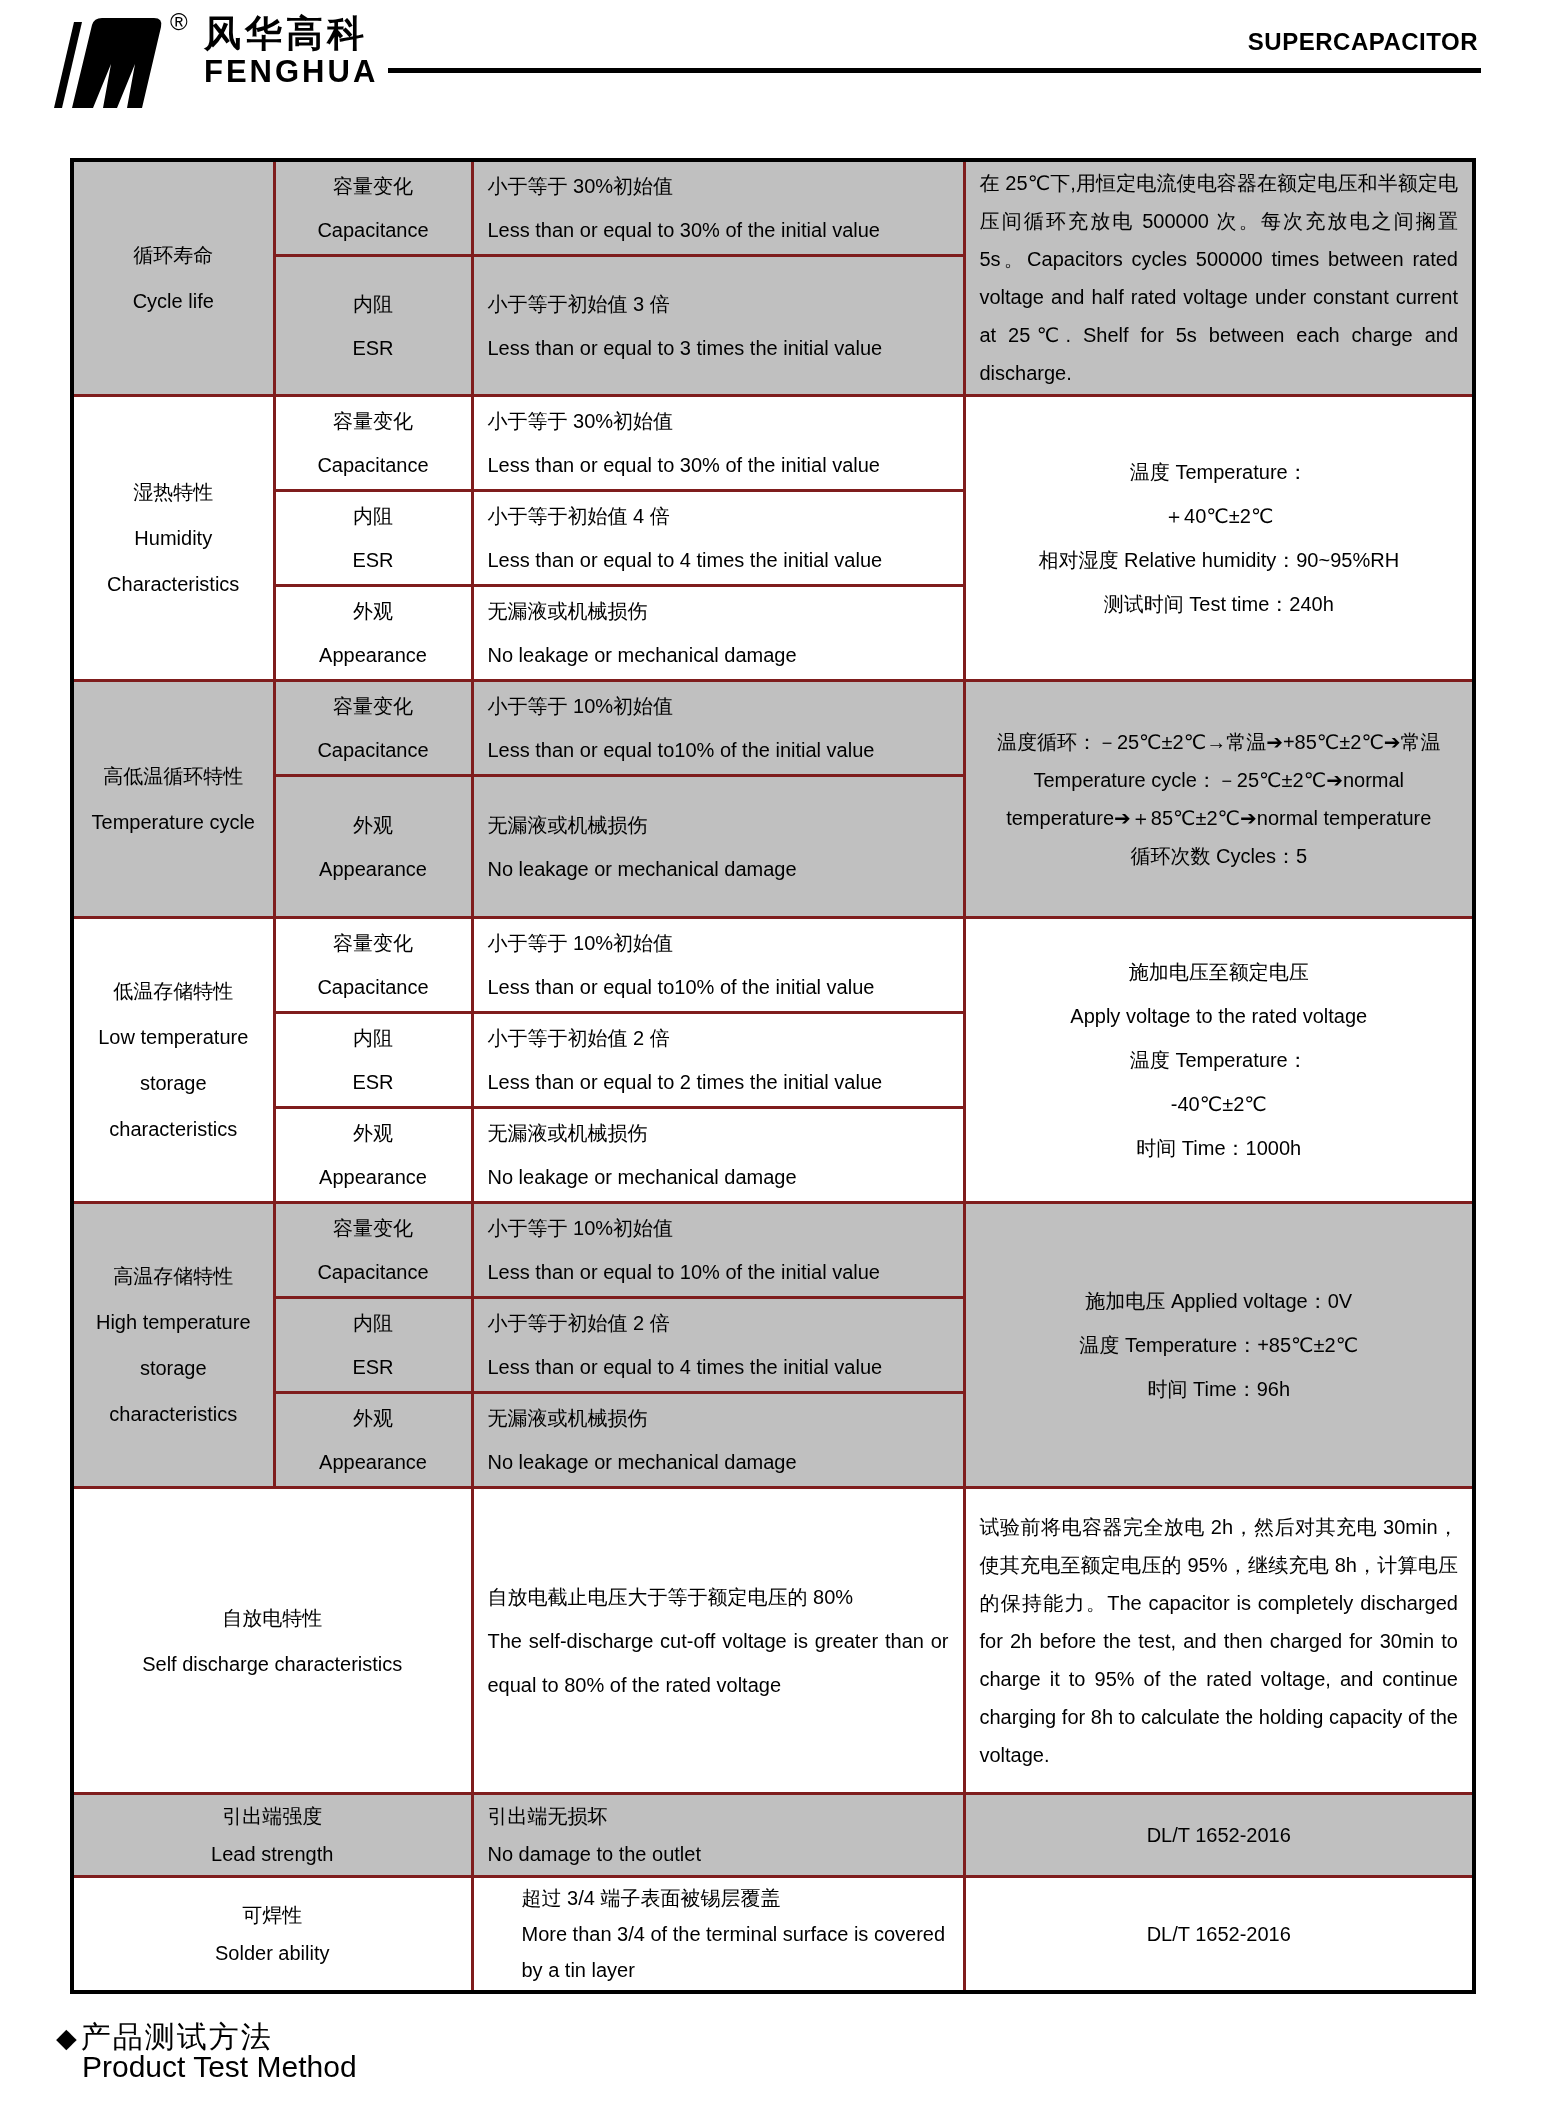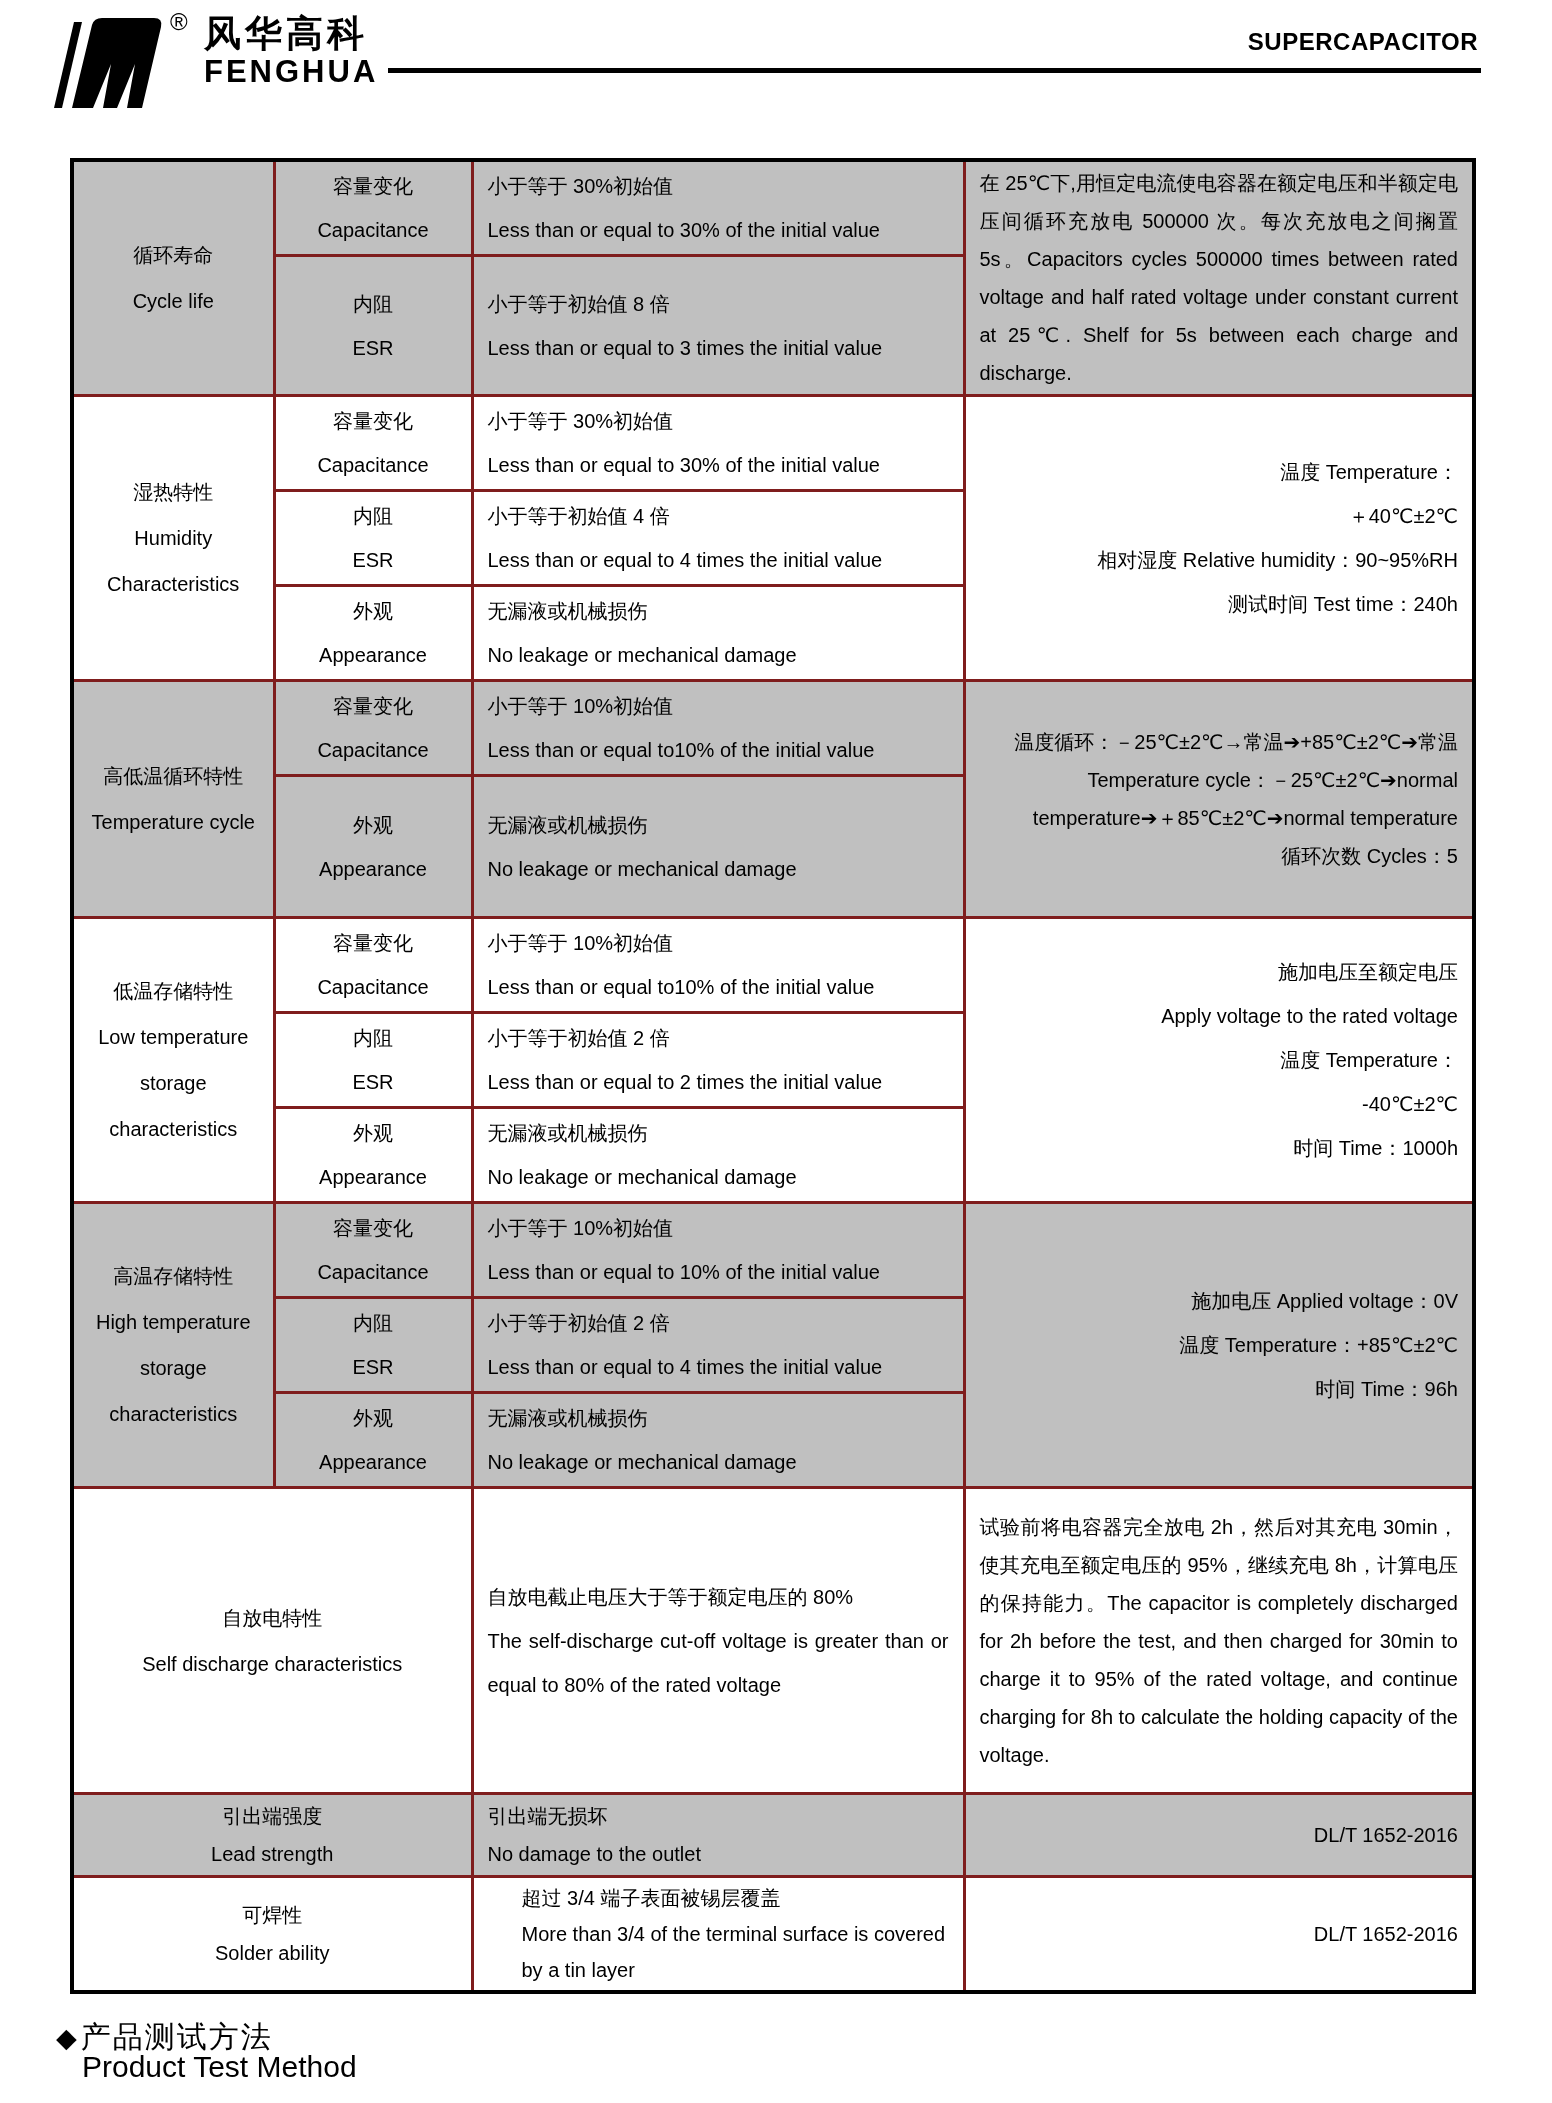--- a/index.html
+++ b/index.html
@@ -42,21 +42,21 @@
     border:3px solid #7f1d1d;
     font-size:20px;
     vertical-align:middle;
     padding:2px 14px;
     overflow:hidden;
   }
   tr.g > td { background:#c0c0c0; }
   .c-item { text-align:center; line-height:46px; padding:2px 6px; }
   .c-sub  { text-align:center; line-height:44px; padding:2px 4px; }
   .c-crit { text-align:left;  line-height:44px; }
-  .c-cond { text-align:right;  line-height:44px; }
+  .c-cond { text-align:center;  line-height:44px; }
   .lh38 { line-height:38px; }
   .lh36 { line-height:36px;padding-left:48px; }
   .just { text-align:justify; }
 
   
   .footer-zh {
     position:absolute; left:56px; top:2002px;
     font-size:30px; letter-spacing:2px;margin-top:15px;
   }
   .footer-zh .bullet { font-size:27px; margin-right:2px; }
@@ -105,21 +105,21 @@
     <td class="c-cond lh38 just" rowspan="2">
       <div>在 25℃下,用恒定电流使电容器在额定电压和半额定电压间循环充放电 500000 次。每次充放电之间搁置 5s。Capacitors cycles 500000 times between rated voltage and half rated voltage under constant current at 25℃. Shelf for 5s between each charge and discharge.</div>
     </td>
   </tr>
   <tr class="g" style="height:140px">
     <td class="c-sub">
       <div>内阻</div>
       <div>ESR</div>
     </td>
     <td class="c-crit">
-      <div>小于等于初始值 8 倍</div>
+      <div>小于等于初始值 3 倍</div>
       <div>Less than or equal to 3 times the initial value</div>
     </td>
   </tr>
 
   <tr style="height:90px">
     <td class="c-item" rowspan="3">
       <div>湿热特性</div>
       <div>Humidity Characteristics</div>
     </td>
     <td class="c-sub">

